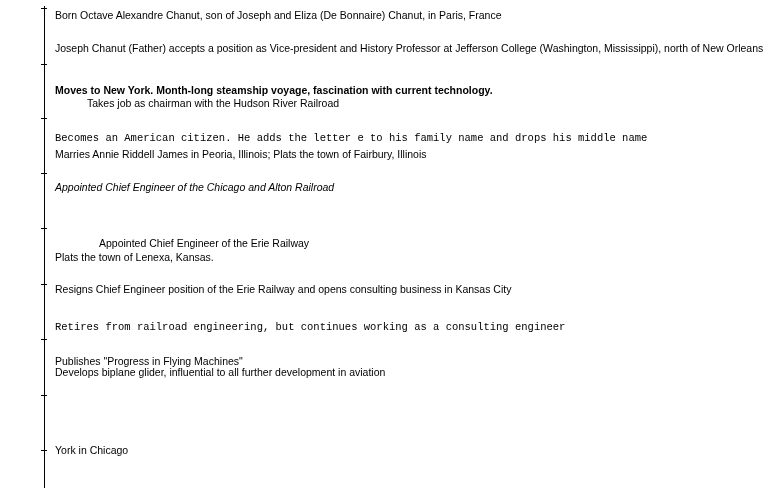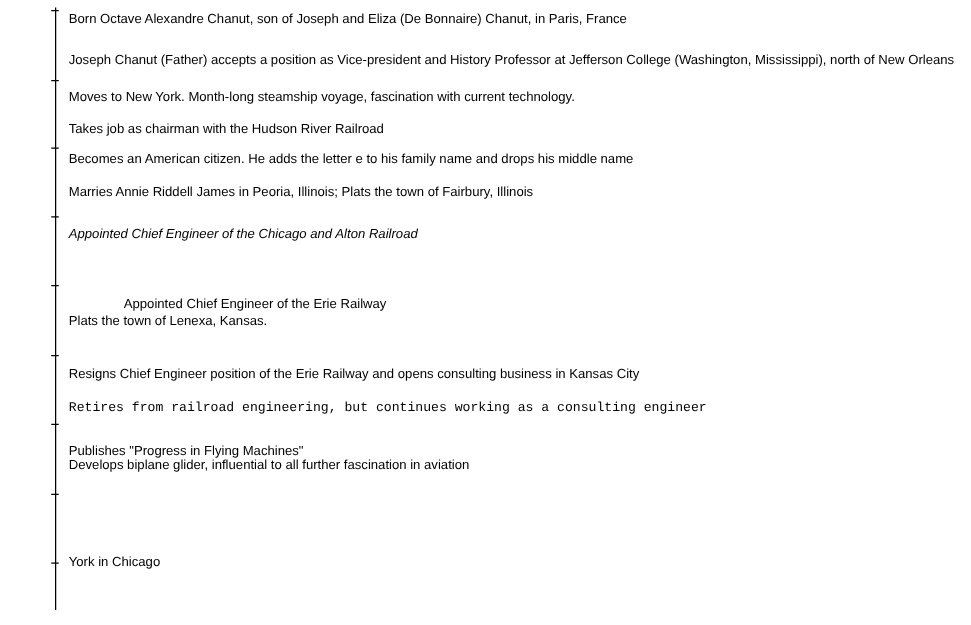--- a/index.html
+++ b/index.html
@@ -79,26 +79,26 @@
       <div class="decade" style="top: 395px;">
         <div class="decade-tick"></div>
       </div>
       <div class="decade" style="top: 450px;">
         <div class="decade-tick"></div>
       </div>
     </div>
   <div id="events">
       <div class="event" style="top: 9px;">Born Octave Alexandre Chanut, son of Joseph and Eliza (De Bonnaire) Chanut, in Paris, France</div>
       <div class="event" style="top: 42px;">Joseph Chanut (Father) accepts a position as Vice-president and History Professor at Jefferson College (Washington, Mississippi), north of New Orleans</div>
-      <div class="event" style="top: 72px;">Moves to New York. Month-long steamship voyage, fascination with current technology.</div>
-      <div class="event" style="top: 97px;">Takes job as chairman with the Hudson River Railroad</div>
-      <div class="event" style="top: 121px;">Becomes an American citizen. He adds the letter e to his family name and drops his middle name</div>
+      <div class="event" style="top: 84px; font-weight: bold;">Moves to New York. Month-long steamship voyage, fascination with current technology.</div>
+      <div class="event" style="top: 97px; margin-left: 32px;">Takes job as chairman with the Hudson River Railroad</div>
+      <div class="event" style="top: 132px; font-family: Liberation Mono, monospace;">Becomes an American citizen. He adds the letter e to his family name and drops his middle name</div>
       <div class="event" style="top: 148px;">Marries Annie Riddell James in Peoria, Illinois; Plats the town of Fairbury, Illinois</div>
       <div class="event" style="top: 181px; font-style: italic;">Appointed Chief Engineer of the Chicago and Alton Railroad</div>
       <div class="event" style="top: 217px; margin-top: 34px;">Plats the town of Lenexa, Kansas.</div>
       <div class="event" style="top: 237px; margin-left: 44px;">Appointed Chief Engineer of the Erie Railway</div>
-      <div class="event" style="top: 293px;">Resigns Chief Engineer position of the Erie Railway and opens consulting business in Kansas City</div>
+      <div class="event" style="top: 283px;">Resigns Chief Engineer position of the Erie Railway and opens consulting business in Kansas City</div>
       <div class="event" style="top: 321px; font-family: Liberation Mono, monospace;">Retires from railroad engineering, but continues working as a consulting engineer</div>
       <div class="event" style="top: 355px;">Publishes "Progress in Flying Machines"</div>
-      <div class="event" style="top: 366px;">Develops biplane glider, influential to all further fascination in aviation</div>
+      <div class="event" style="top: 366px;">Develops biplane glider, influential to all further development in aviation</div>
       <div class="event" style="top: 444px;">York in Chicago</div>
     </div>
 </div>
 
 </body></html>

